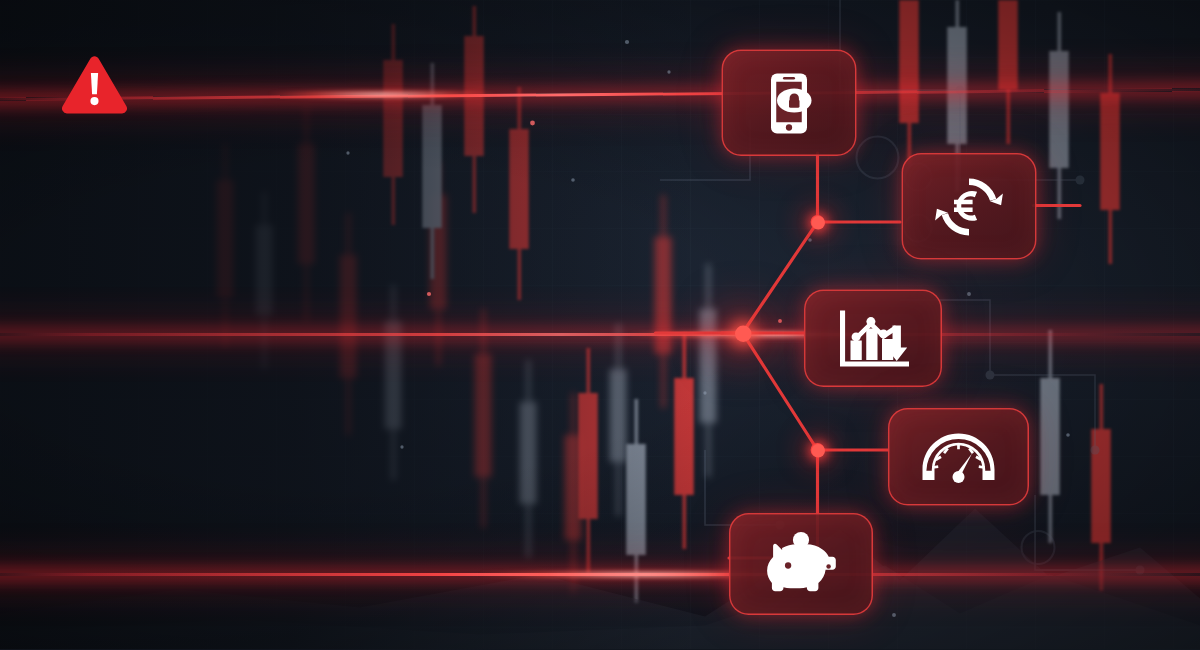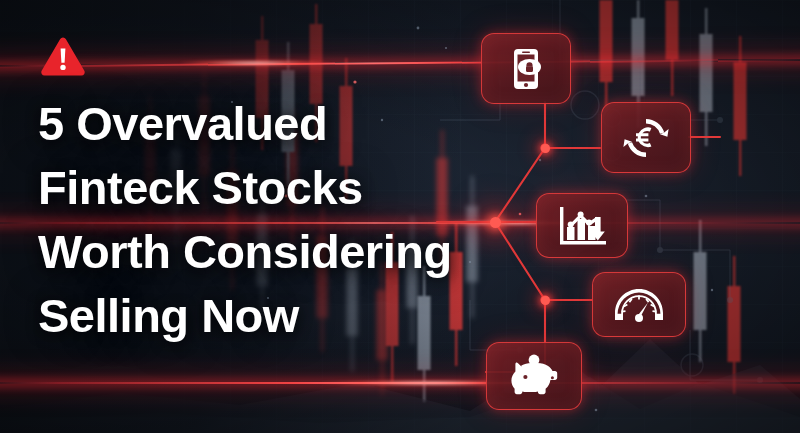--- a/index.html
+++ b/index.html
@@ -319,20 +319,14 @@
       <path d="M43.4 22.2a1.5 1.5 0 1 1 0 3 1.5 1.5 0 0 1 0-3z" fill="#6a2228"></path>
     </svg>
   </div>
 
   <svg class="warn-icon" viewBox="0 0 46 42">
     <path d="M20.2 3.1a3.3 3.3 0 0 1 5.6 0l18.4 31.5a3.3 3.3 0 0 1-2.8 5H4.6a3.3 3.3 0 0 1-2.8-5z" fill="#e8242b"></path>
     <path d="M20.6 12.6h4.8l-.8 14.2h-3.2z" fill="#ffffff"></path>
     <circle cx="23" cy="31.4" r="2.7" fill="#ffffff"></circle>
   </svg>
 
-  <div class="headline">
-    <span class="hl">5 Overvalued</span>
-    <span class="hl">Finteck Stocks</span>
-    <span class="hl">Worth Considering</span>
-    <span class="hl">Selling Now</span>
-  </div>
 
 </div>
 
 </body></html>

